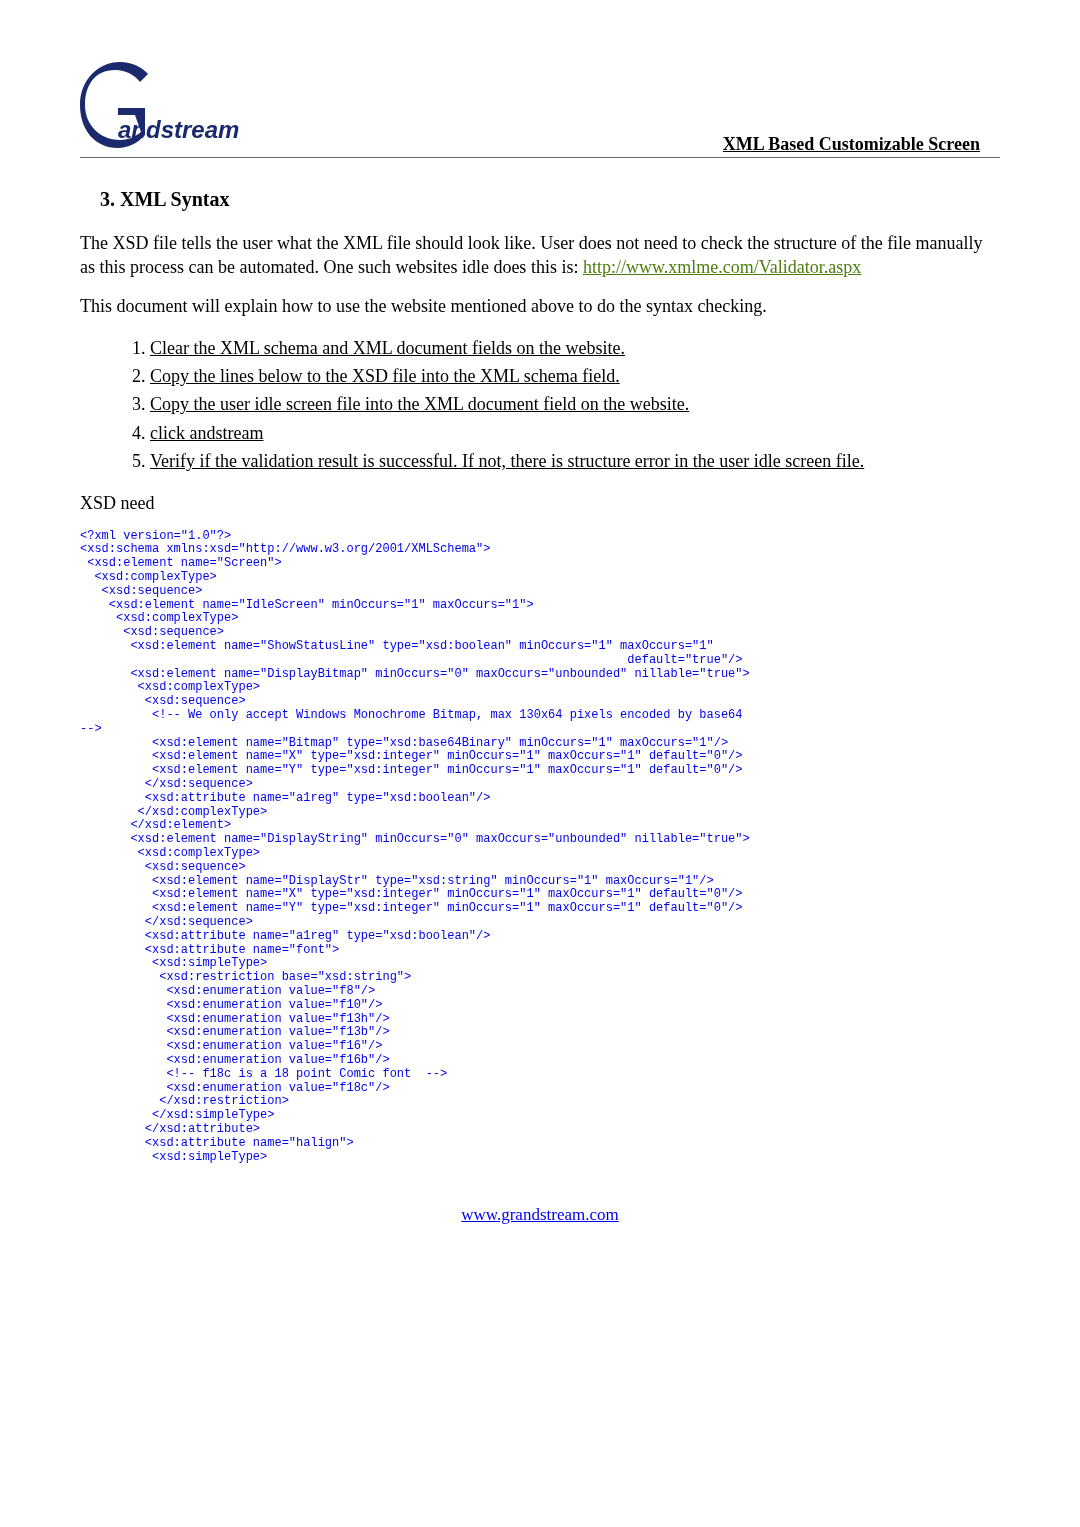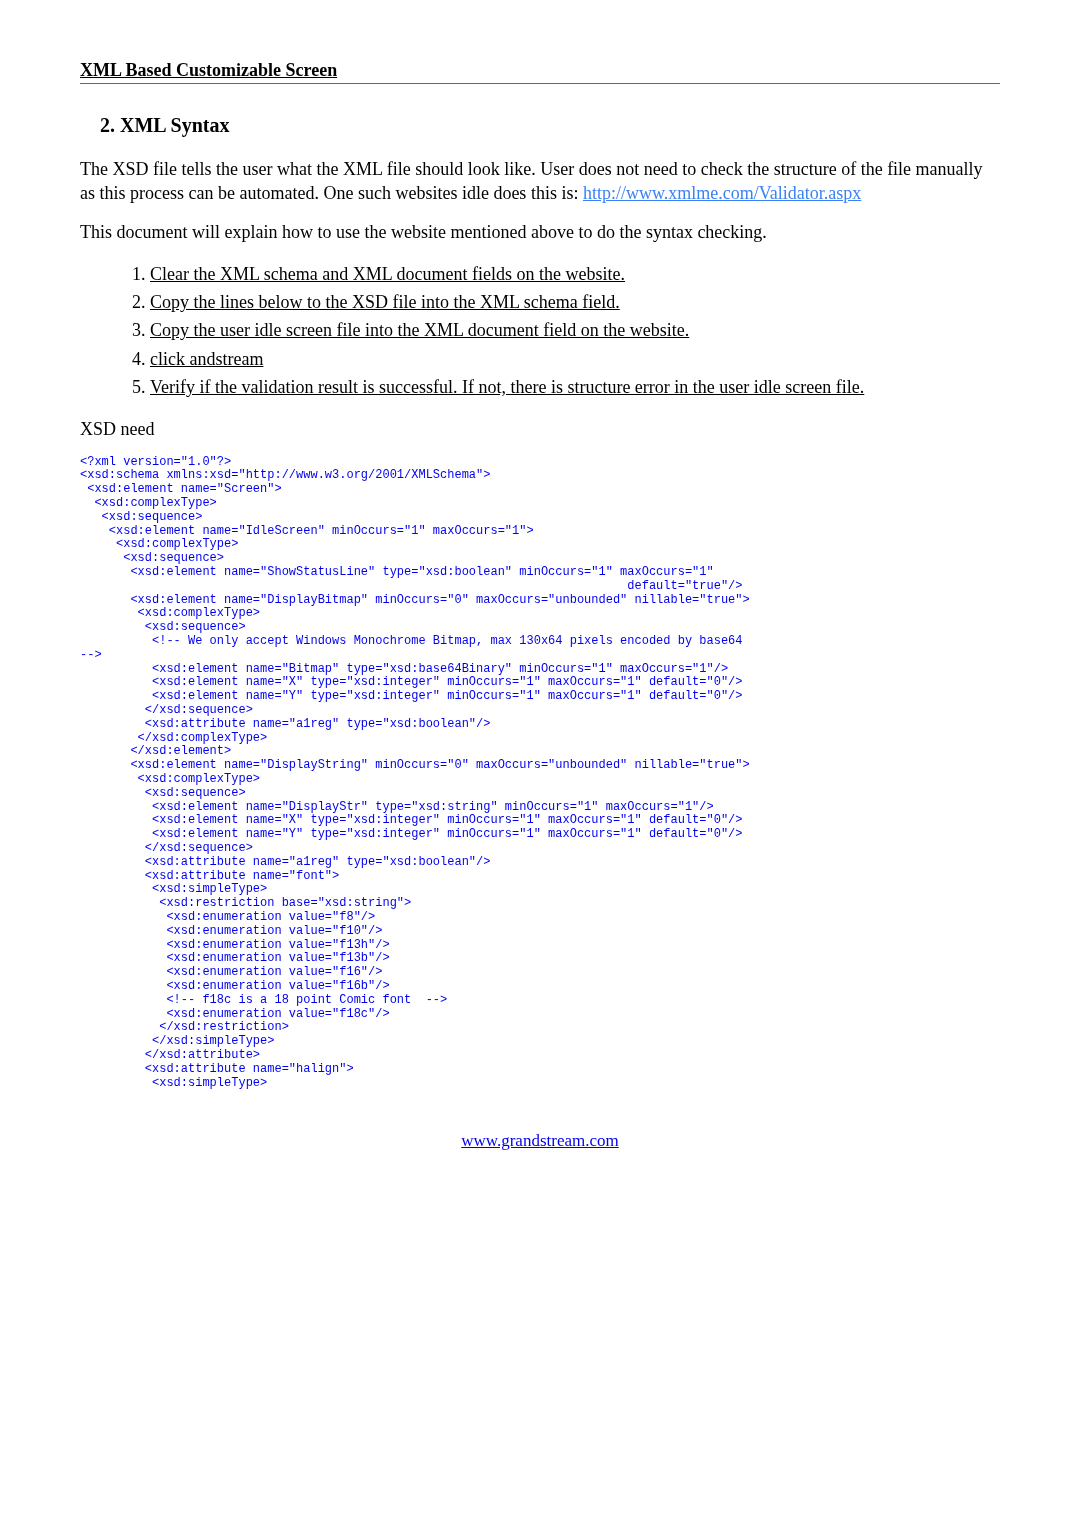--- a/index.html
+++ b/index.html
@@ -30,21 +30,21 @@
     font-size: 18px;
     margin-right: 20px;
   }
   h2.section {
     font-size: 20px;
     font-weight: bold;
     margin: 0 0 20px 0;
     padding-left: 20px;
   }
   p { margin: 0 0 14px 0; line-height: 1.35; }
-  a.link { color: #3b82f6; text-decoration: underline; margin-top: 48px; }
+  a.link { color: #4d7c0f; text-decoration: underline; margin-top: 48px; }
   ol.steps {
     margin: 18px 0 18px 42px;
     padding-left: 28px;
     text-decoration: underline;
   }
   ol.steps li {
     margin-bottom: 4px;
     line-height: 1.35;
   }
   .xsd-label {
@@ -62,24 +62,30 @@
   .footer {
     margin-top: 40px;
     text-align: center;
   }
   .footer a { color: #0000EE; font-size: 17px; }
 </style>
 </head>
 <body>
 
 <div class="header-row">
+  <div>
+    <svg class="logo" viewBox="0 0 180 90">
+      <path d="M35 10 C15 10 5 25 5 45 C5 65 20 80 40 80 C48 80 55 77 61 72 L55 55 L38 55 L38 48 L65 48 L65 75 C58 83 48 88 38 88 C15 88 0 70 0 45 C0 20 18 2 40 2 C52 2 62 7 68 14 L60 22 C55 15 46 10 35 10 Z" fill="#1a2a6c"></path>
+      <text x="38" y="78" font-family="Arial Black, Arial" font-size="24" font-weight="900" fill="#1a2a6c" font-style="italic">andstream</text>
+    </svg>
+  </div>
   <div class="doc-title">XML Based Customizable Screen</div>
 </div>
 
-<h2 class="section">2.  XML Syntax</h2>
+<h2 class="section">3.  XML Syntax</h2>
 
 <p>
   <span>The XSD file tells the user what the XML file should look like. User does not need to check the structure of the file manually as this process can be automated. One such websites idle does this is: </span><a class="link" href="#">http://www.xmlme.com/Validator.aspx</a>
 </p>
 
 <p>This document will explain how to use the website mentioned above to do the syntax checking.</p>
 
 <ol class="steps">
   <li>Clear the XML schema and XML document fields on the website.</li>
   <li>Copy the lines below to the XSD file into the XML schema field.</li>

